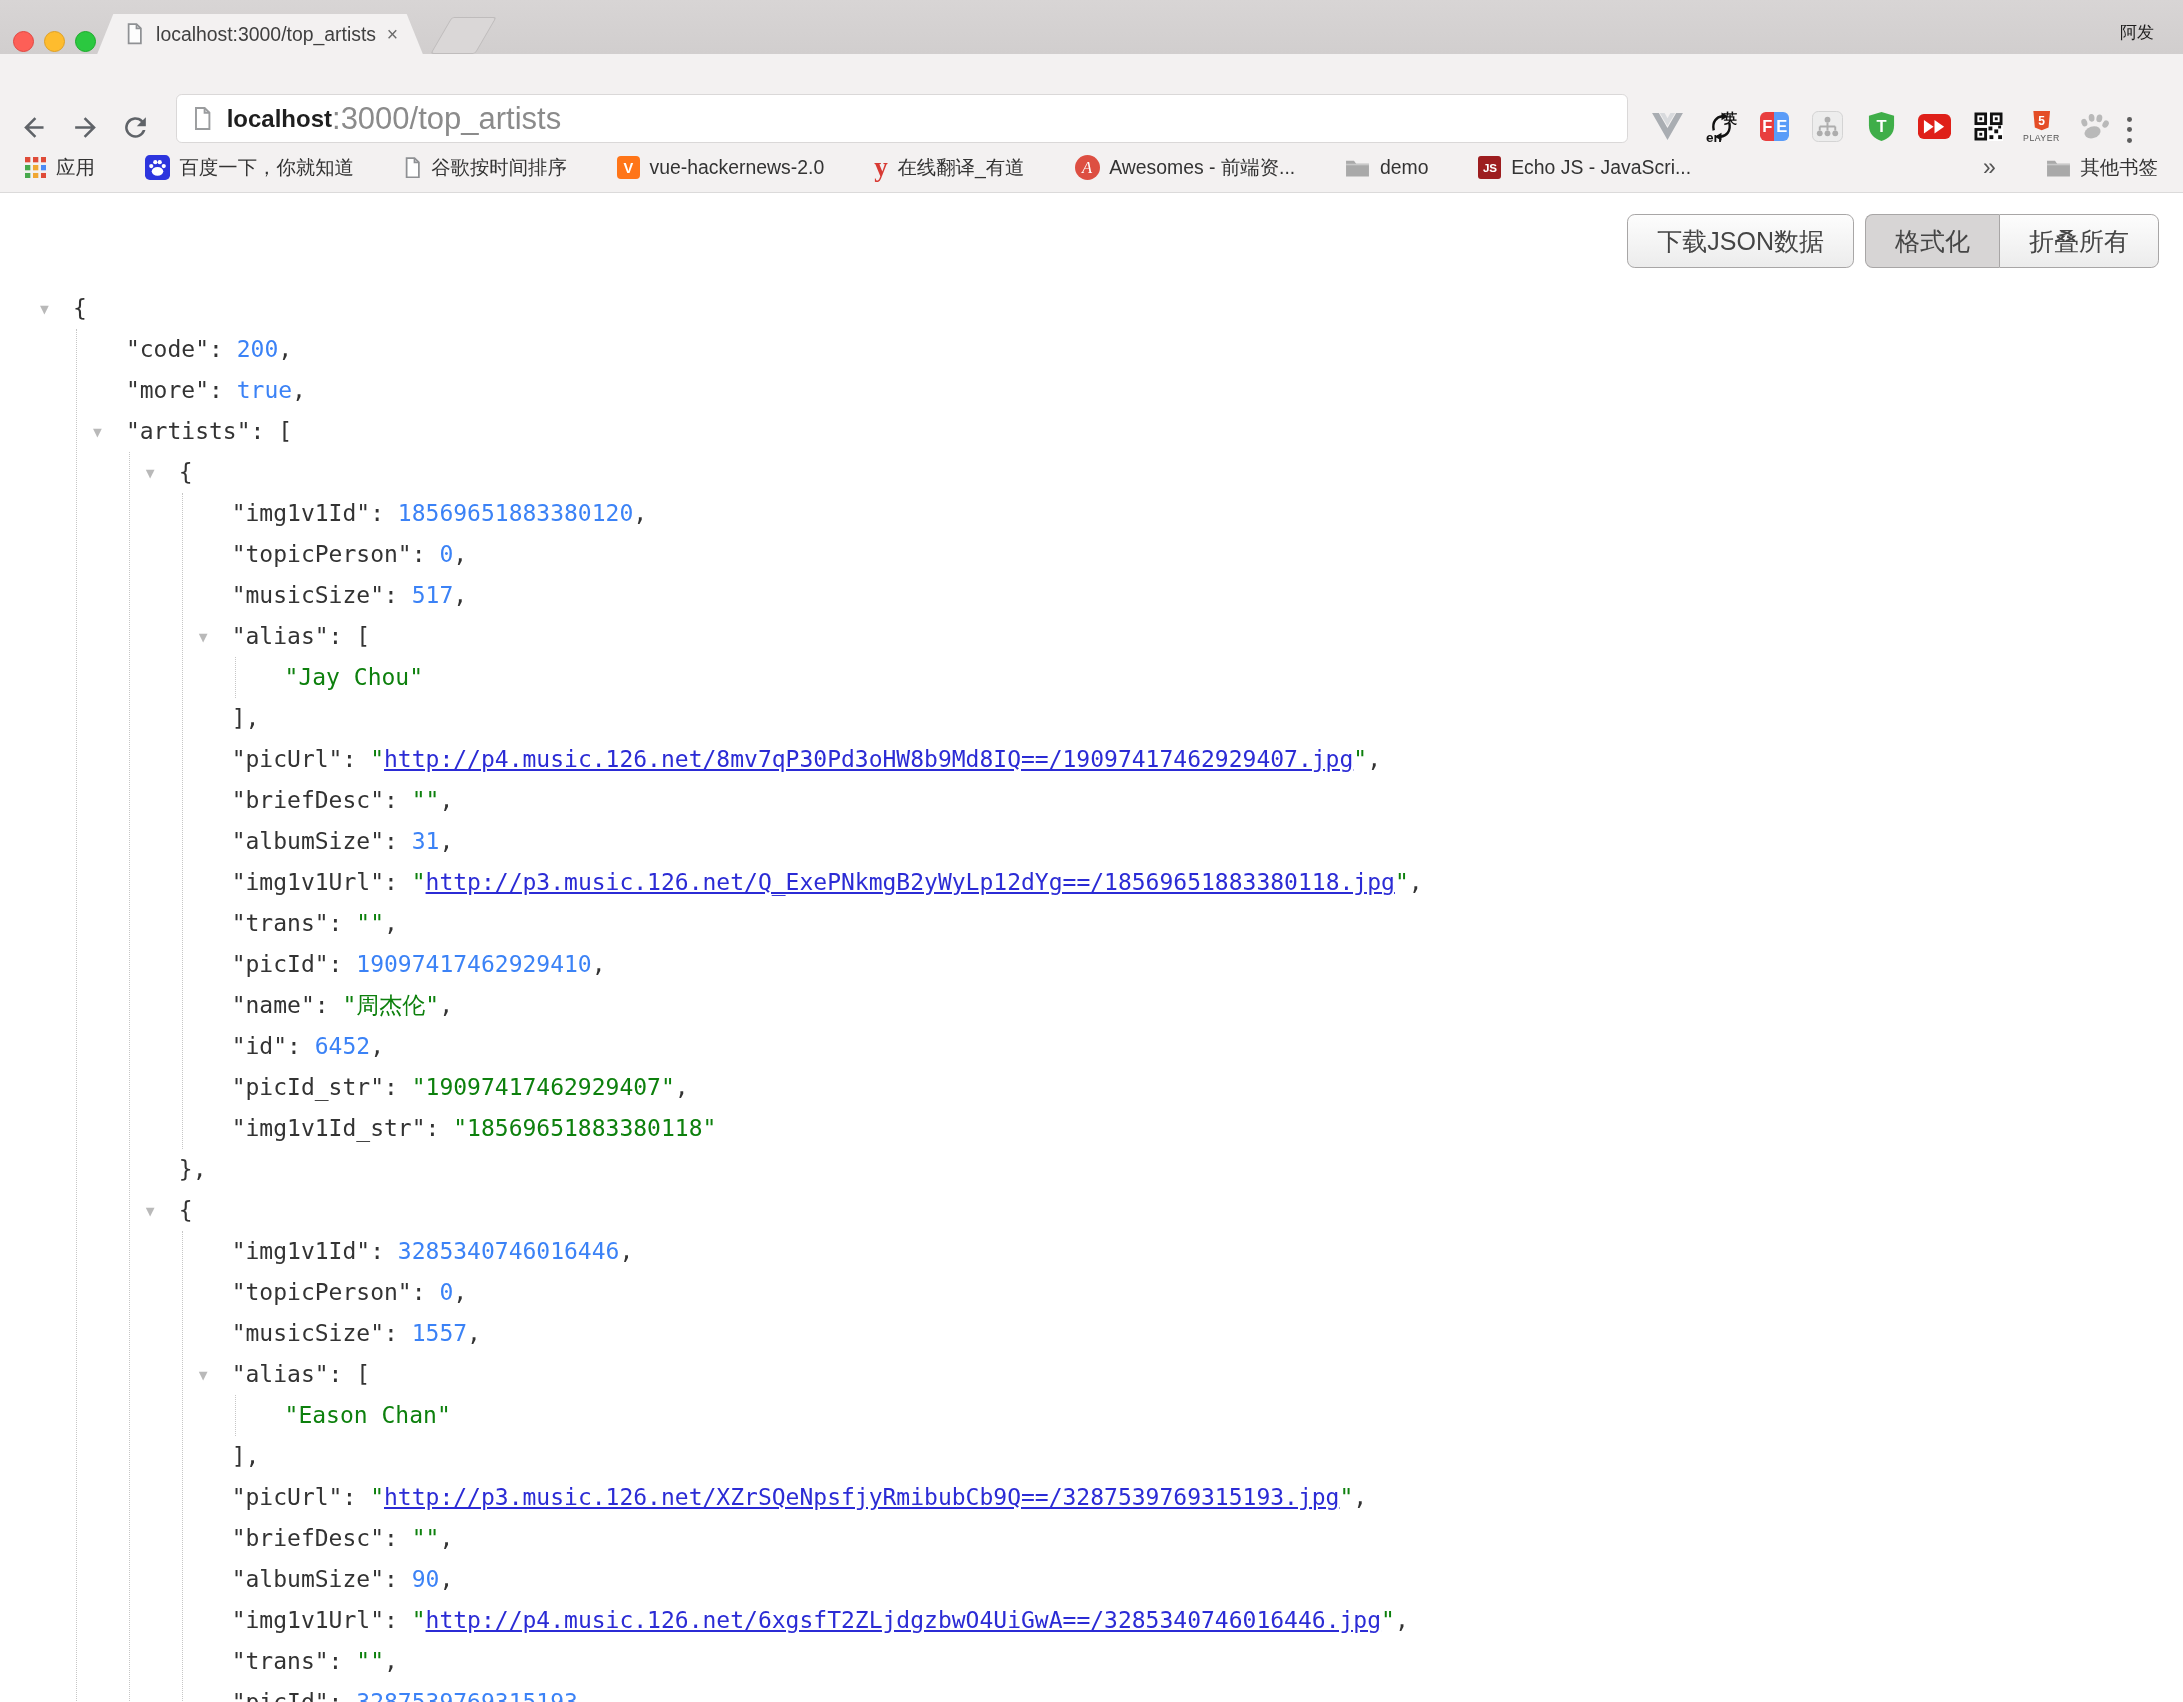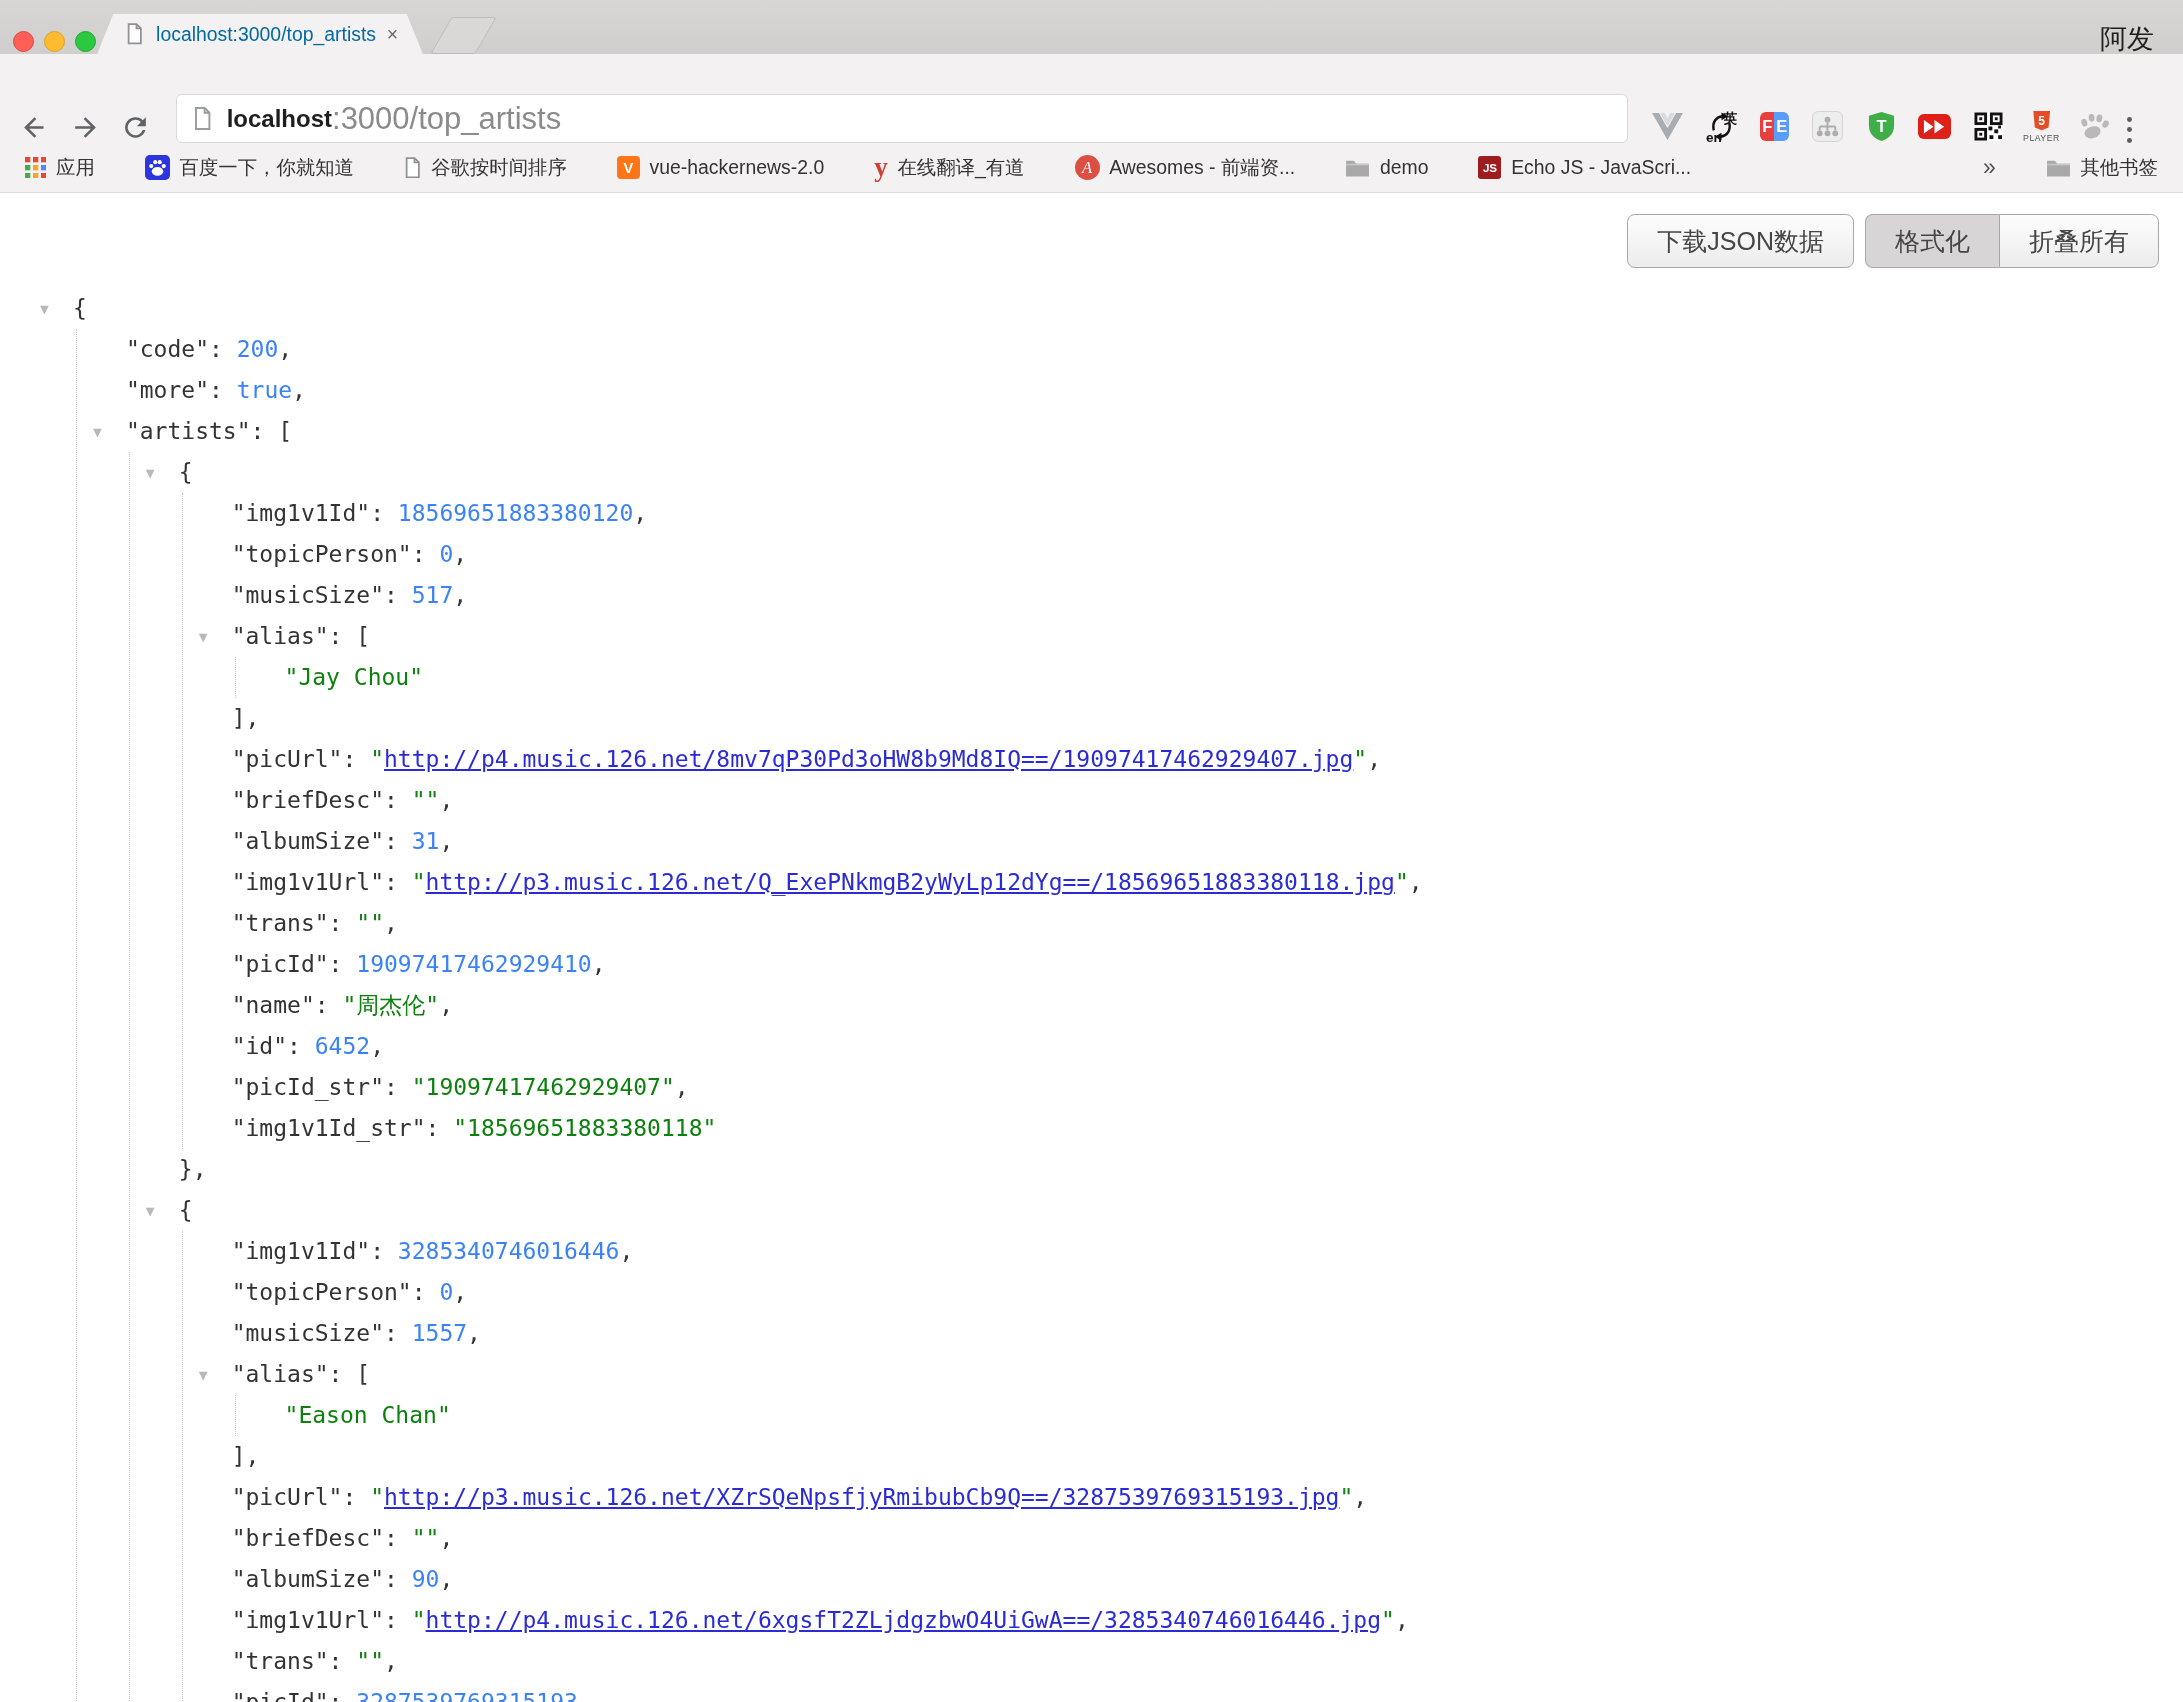--- a/index.html
+++ b/index.html
@@ -8,24 +8,24 @@
   
   .tabstrip{height:54px;background:linear-gradient(#d8d5d5,#d1cece);position:relative;}
   .lights{position:absolute;left:12.6px;top:31px;display:flex;gap:9.7px;}
   .light{width:19.4px;height:19.4px;border-radius:50%;}
   .light.red{background:#fd5f57;border:1px solid #e24640;}
   .light.yellow{background:#febc2e;border:1px solid #dfa023;}
   .light.green{background:#2bc840;border:1px solid #1aab29;}
   .tab{position:absolute;left:97px;top:13.6px;width:326px;height:41px;background:#f3f1f1;
        clip-path:polygon(16.5px 0%,calc(100% - 16.5px) 0%,100% 100%,0% 100%);
        display:flex;align-items:center;padding:0 25px 0 29px;box-sizing:border-box;}
-  .tab-title{font-size:19.4px;color:#0369a1;margin-left:12.6px;flex:1;white-space:nowrap;overflow:hidden;}
+  .tab-title{font-size:19.4px;color:#404040;margin-left:12.6px;flex:1;white-space:nowrap;overflow:hidden;}
   .tab-close{font-size:19.4px;color:#6b6b6b;margin-left:9.7px;}
   .newtab{position:absolute;left:441px;top:16.5px;width:43px;height:35px;background:#dad7d7;border:1px solid #bfbcbc;transform:skewX(-30deg);border-radius:2.9px;}
-  .user-chip{position:absolute;right:29px;top:21.3px;font-size:27px;color:#1f1f1f;}
+  .user-chip{position:absolute;right:29px;top:21.3px;font-size:17px;color:#1f1f1f;}
 
   
   .toolbar{height:89px;background:#f3f1f1;display:flex;align-items:flex-end;}
   .navbtn{margin-left:19.4px;display:flex;align-items:center;}
   .urlbar{width:1452px;height:49px;margin-left:25px;background:#fff;border:1.9px solid #dad8d8;border-radius:5.8px;display:flex;align-items:center;box-sizing:border-box;}
   .urlbar .doc{margin:0 14.6px 0 15.5px;display:flex;}
   .url-host{font-size:24px;font-weight:bold;color:#1e1e1e;}
   .url-rest{font-size:31px;color:#8b8b8b;}
   .extrow{display:flex;align-items:center;gap:20.4px;margin-left:23px;}
   .ext{width:33px;height:33px;display:flex;align-items:center;justify-content:center;flex-direction:column;}

